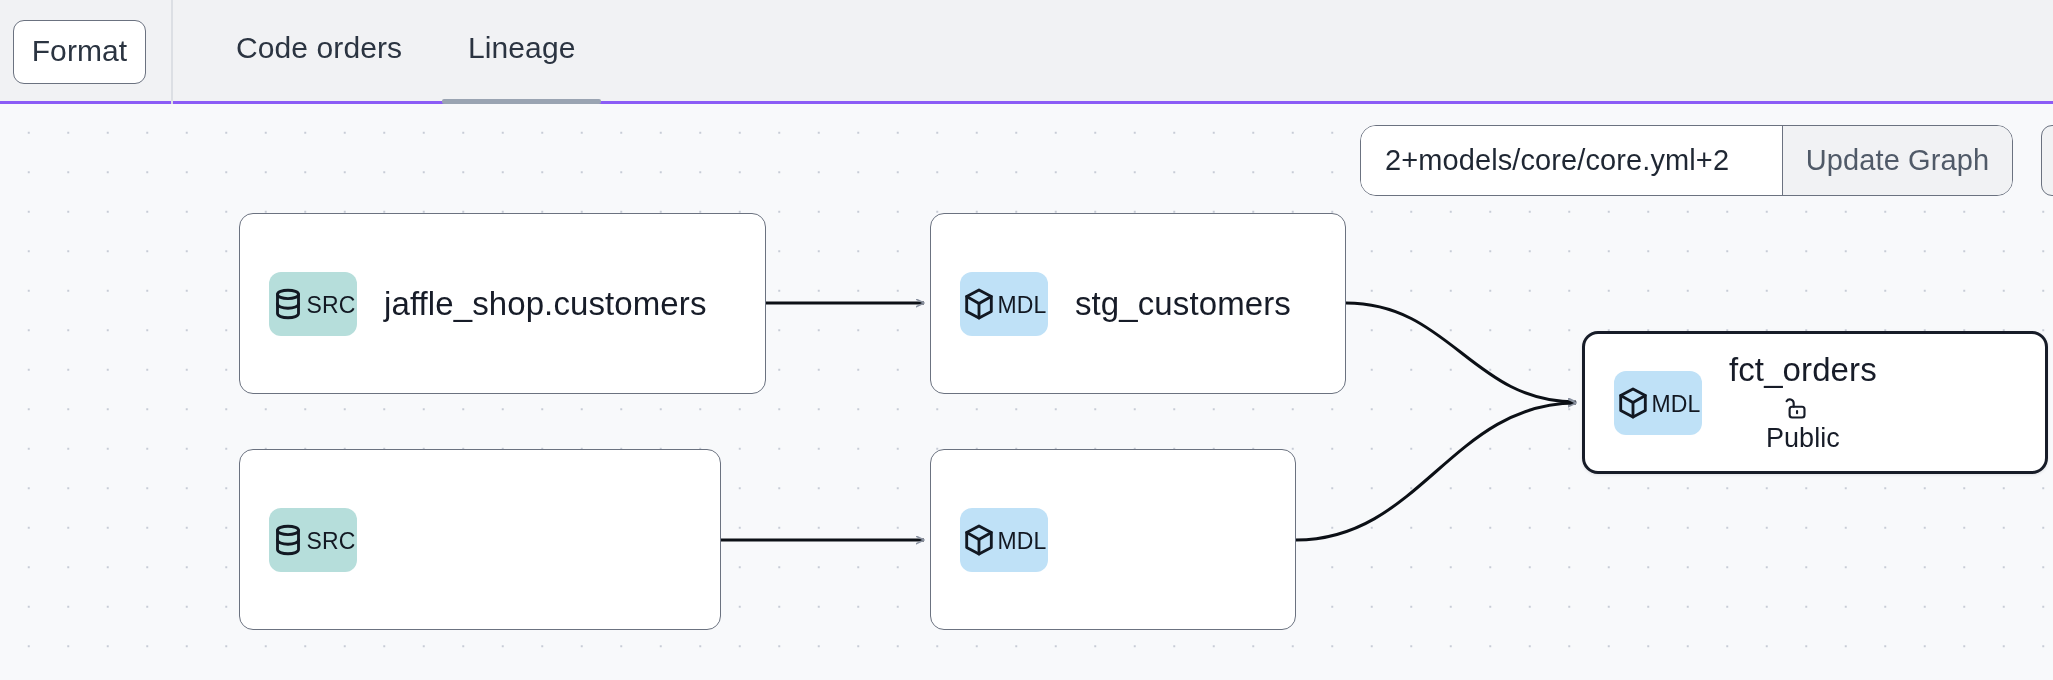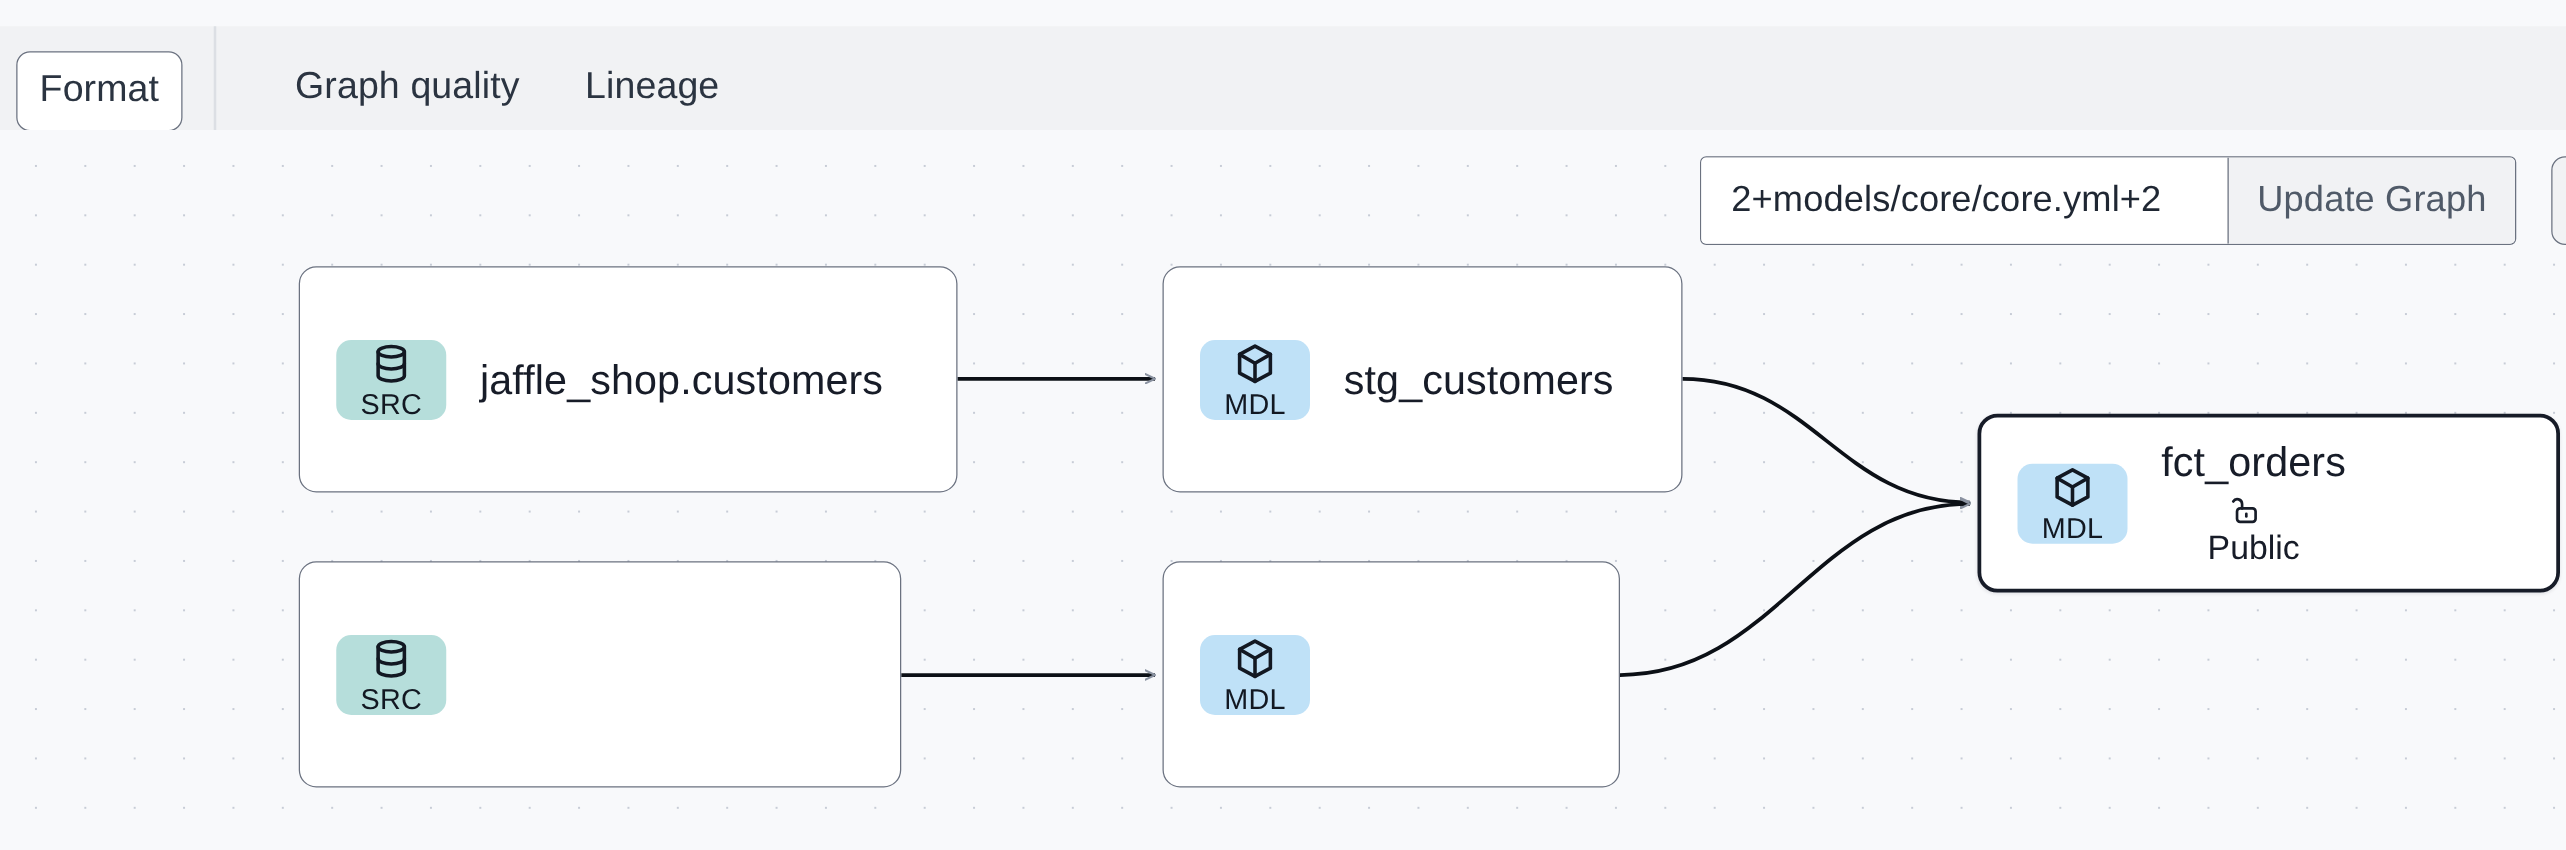--- a/index.html
+++ b/index.html
@@ -22,21 +22,20 @@
   }
 
   
   .header {
     position: absolute;
     top: 0; left: 0;
     width: 2053px;
     height: 104px;
     background: #f1f2f4;
     border-bottom: 3px solid #8b5cf6;
-    margin-top: 21px;
   }
 
   .format-btn {
     position: absolute;
     left: 13px;
     top: 20px;
     width: 133px;
     height: 64px;
     background: #ffffff;
     border: 1.6px solid #6b7280;
@@ -128,21 +127,21 @@
     border-radius: 16px;
     box-shadow: 0 1px 3px rgba(20,24,35,0.10);
   }
 
   .node-badge {
     width: 88px;
     height: 64px;
     border-radius: 12px;
     margin-left: 29px;
     display: flex;
-    flex-direction: column;
+    flex-direction: row;
     align-items: center;
     justify-content: center;
     flex: 0 0 auto;
   }
   .badge-src { background: #b6dedb; }
   .badge-mdl { background: #bfe1f7; }
 
   .node-badge svg { display: block; }
   .badge-text {
     font-size: 23px;
@@ -186,21 +185,21 @@
   
   .graph-control {
     position: absolute;
     left: 1360px;
     top: 21px;
     height: 71px;
     display: flex;
     align-items: stretch;
     background: #ffffff;
     border: 1.6px solid #6b7280;
-    border-radius: 5px;
+    border-radius: 16px;
     overflow: hidden;
   }
   .selector-input {
     width: 421px;
     border: none;
     outline: none;
     background: #ffffff;
     font-family: "Liberation Sans", "DejaVu Sans", sans-serif;
     font-size: 29px;
     color: #1f2733;
@@ -236,21 +235,21 @@
 <div id="app">
 
   <div class="header">
 
     <div class="format-btn">Format</div>
 
     <div class="header-divider"></div>
 
     <div class="tabs">
       <div class="tab" data-idx="0">
-        <span>Graph quality</span>
+        <span>Code orders</span>
         
       </div>
       <div class="tab active" data-idx="1">
         <span>Lineage</span>
         <span class="tab-underline"></span>
       </div>
     </div>
   </div>
 
   <div class="canvas">

